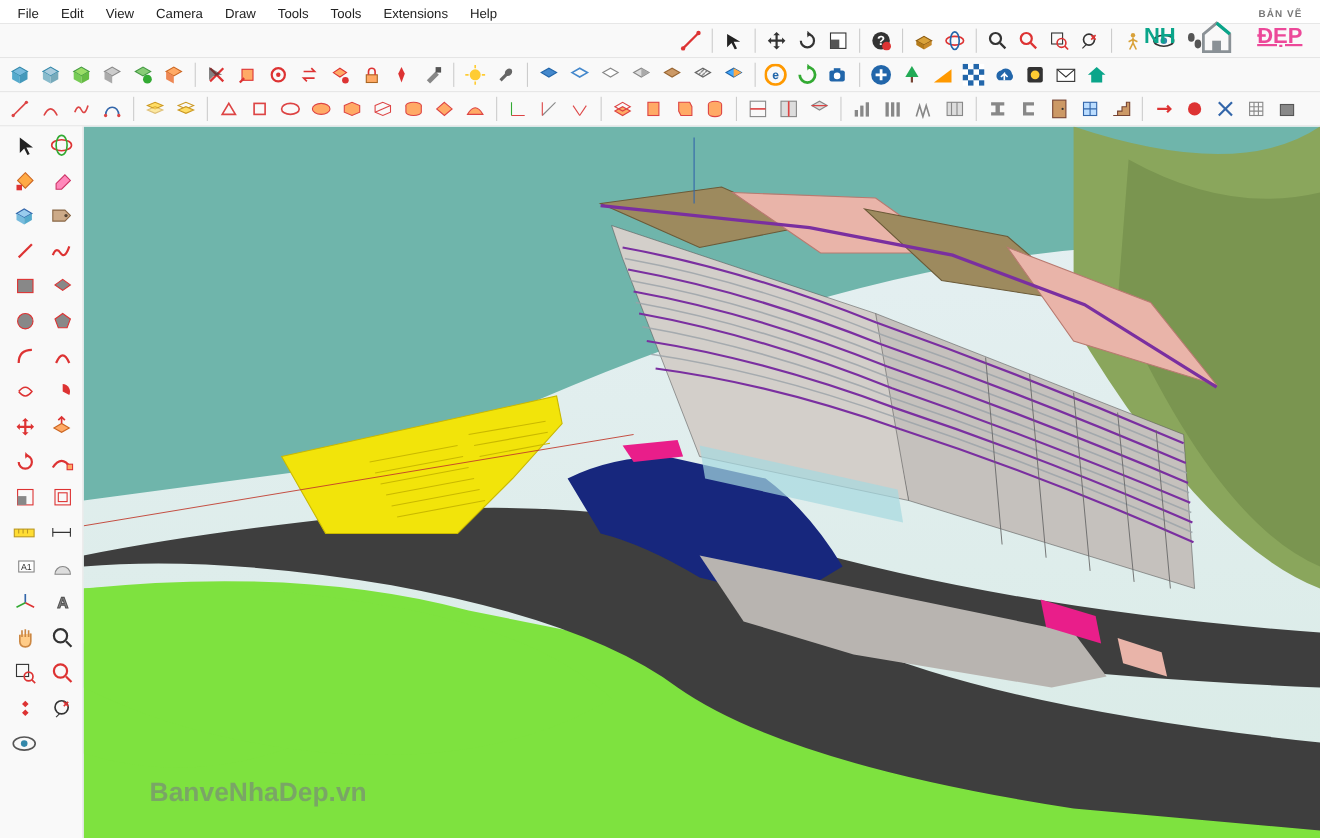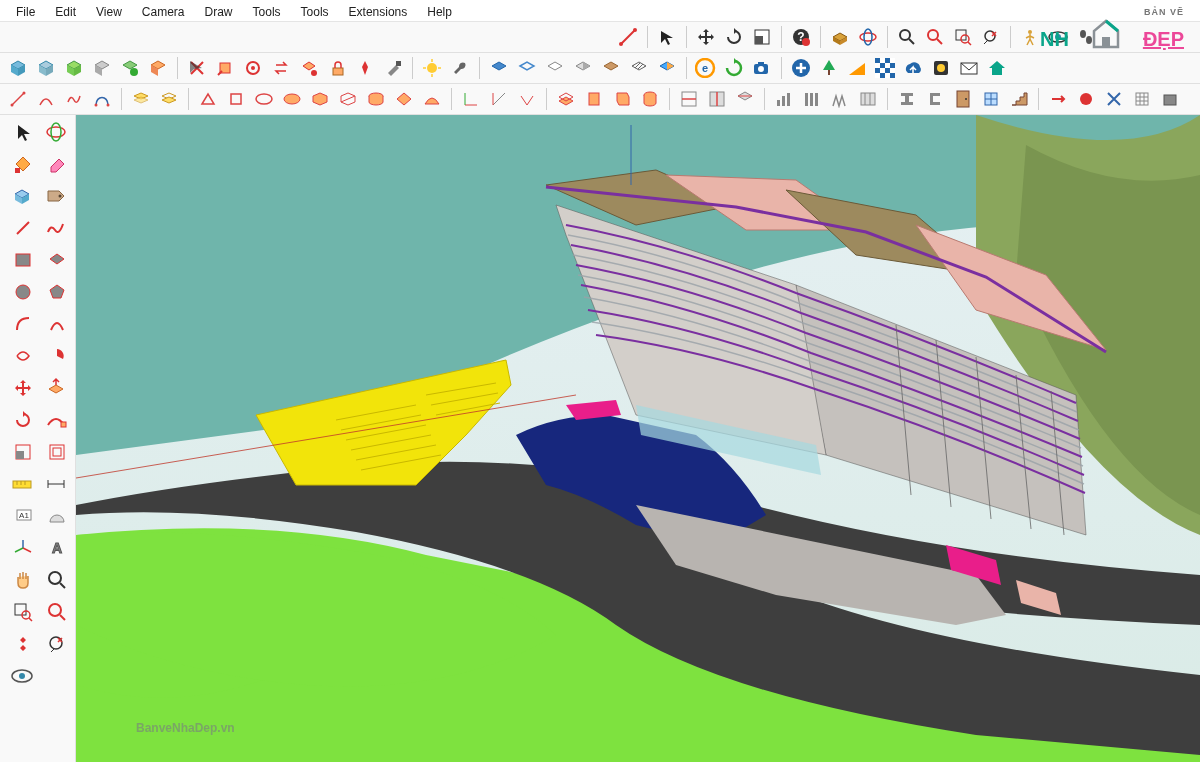--- a/index.html
+++ b/index.html
@@ -86,21 +86,21 @@
     display:flex;
     align-items:center;
     gap:4px;
   }
   .logo-watermark .house {
     width: 34px; height: 32px;
   }
   .wm-text {
     position: absolute;
     color: rgba(120,125,128,0.6);
-    font-size: 12px;
+    font-size: 24px;
     font-weight: 600;
     z-index: 40;
   }
   svg { display:block; }
 </style>
 </head>
 <body>
 
 <div class="menubar">
   <div class="menu-item">File</div>
@@ -960,21 +960,21 @@
       <line x1="0" y1="363" x2="500" y2="280" stroke="#c0392b" stroke-width="0.8"></line>
     </svg>
 
     <div class="wm-text" style="left:60px; bottom:30px;">BanveNhaDep.vn</div>
   </div>
 </div>
 
 <div class="logo-watermark">
   <div style="display:flex; flex-direction:column; align-items:flex-end; line-height:1;">
     <span style="font-size:9px; color:#777; letter-spacing:1px;text-align:right;">BẢN VẼ</span>
-    <div style="display:flex; align-items:flex-end; gap:20px;">
+    <div style="display:flex; align-items:center; gap:20px;">
       <span style="color:#0aa58a;">NH</span>
       <svg class="house" viewBox="0 0 34 32">
         <path d="M5 30 L5 14 L17 4 L29 14 L29 30 Z" fill="none" stroke="#8a9196" stroke-width="2.5"></path>
         <path d="M17 4 L29 14" stroke="#0aa58a" stroke-width="3"></path>
         <rect x="13" y="20" width="8" height="10" fill="#8a9196"></rect>
       </svg>
       <span style="color:#ec4899;text-decoration:underline;">ĐẸP</span>
     </div>
   </div>
 </div>

